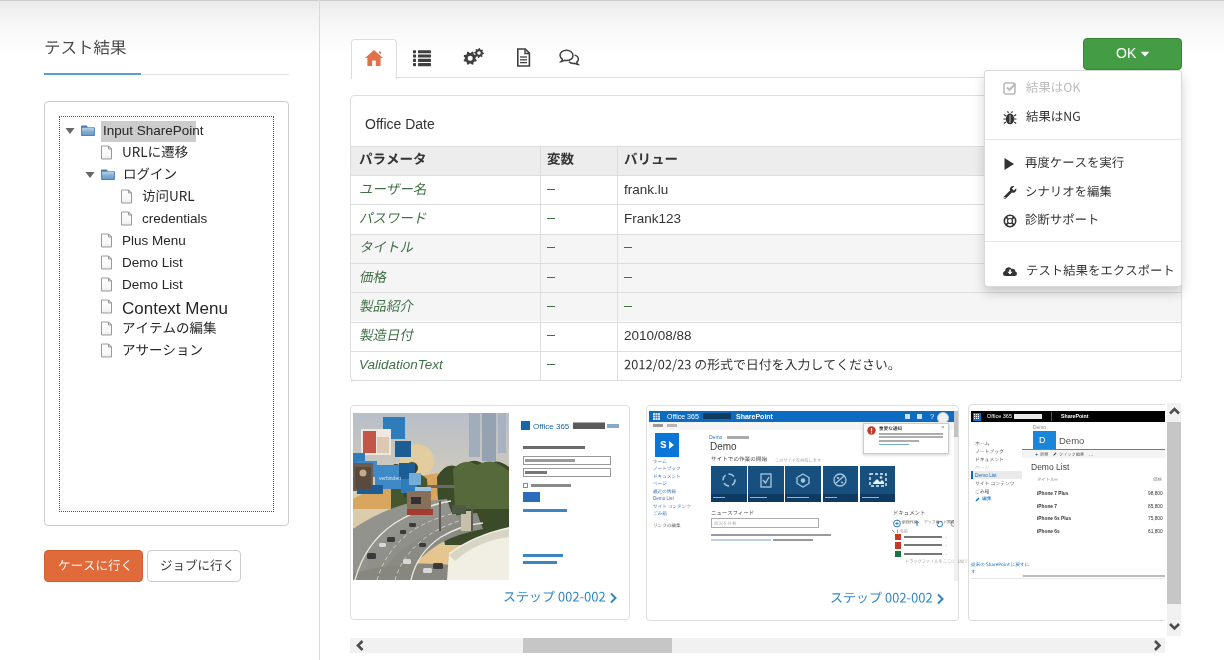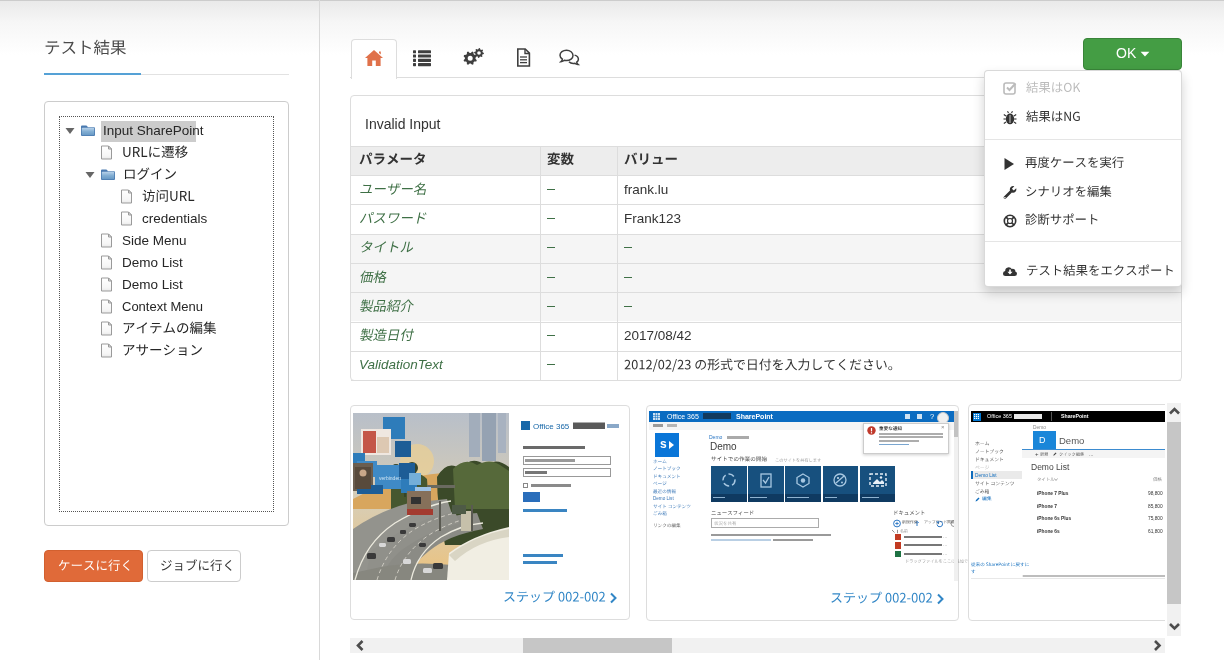--- a/index.html
+++ b/index.html
@@ -91,36 +91,36 @@
   </div>
 <svg style="position:absolute;left:120.0px;top:211.0px" width="13" height="15" viewBox="0 0 13 15">
     <path d="M1.5 1 L8.5 1 L11.5 4 L11.5 14 L1.5 14 Z" fill="url(#filg)" stroke="#9a9a9a" stroke-width="1"></path>
     <path d="M8.5 1 L8.5 4 L11.5 4 Z" fill="#e8e8e8" stroke="#9a9a9a" stroke-width="1" stroke-linejoin="round"></path>
   </svg>
 <div style="position:absolute;left:142.0px;top:211.0px;font-size:13.5px;color:#262626;font-weight:normal;white-space:nowrap;">credentials</div>
 <svg style="position:absolute;left:100.0px;top:233.0px" width="13" height="15" viewBox="0 0 13 15">
     <path d="M1.5 1 L8.5 1 L11.5 4 L11.5 14 L1.5 14 Z" fill="url(#filg)" stroke="#9a9a9a" stroke-width="1"></path>
     <path d="M8.5 1 L8.5 4 L11.5 4 Z" fill="#e8e8e8" stroke="#9a9a9a" stroke-width="1" stroke-linejoin="round"></path>
   </svg>
-<div style="position:absolute;left:122.0px;top:233.0px;font-size:13.5px;color:#262626;font-weight:normal;white-space:nowrap;">Side Menu</div>
+<div style="position:absolute;left:122.0px;top:233.0px;font-size:13.5px;color:#262626;font-weight:normal;white-space:nowrap;">Plus Menu</div>
 <svg style="position:absolute;left:100.0px;top:255.0px" width="13" height="15" viewBox="0 0 13 15">
     <path d="M1.5 1 L8.5 1 L11.5 4 L11.5 14 L1.5 14 Z" fill="url(#filg)" stroke="#9a9a9a" stroke-width="1"></path>
     <path d="M8.5 1 L8.5 4 L11.5 4 Z" fill="#e8e8e8" stroke="#9a9a9a" stroke-width="1" stroke-linejoin="round"></path>
   </svg>
 <div style="position:absolute;left:122.0px;top:255.0px;font-size:13.5px;color:#262626;font-weight:normal;white-space:nowrap;">Demo List</div>
 <svg style="position:absolute;left:100.0px;top:277.0px" width="13" height="15" viewBox="0 0 13 15">
     <path d="M1.5 1 L8.5 1 L11.5 4 L11.5 14 L1.5 14 Z" fill="url(#filg)" stroke="#9a9a9a" stroke-width="1"></path>
     <path d="M8.5 1 L8.5 4 L11.5 4 Z" fill="#e8e8e8" stroke="#9a9a9a" stroke-width="1" stroke-linejoin="round"></path>
   </svg>
 <div style="position:absolute;left:122.0px;top:277.0px;font-size:13.5px;color:#262626;font-weight:normal;white-space:nowrap;">Demo List</div>
 <svg style="position:absolute;left:100.0px;top:299.0px" width="13" height="15" viewBox="0 0 13 15">
     <path d="M1.5 1 L8.5 1 L11.5 4 L11.5 14 L1.5 14 Z" fill="url(#filg)" stroke="#9a9a9a" stroke-width="1"></path>
     <path d="M8.5 1 L8.5 4 L11.5 4 Z" fill="#e8e8e8" stroke="#9a9a9a" stroke-width="1" stroke-linejoin="round"></path>
   </svg>
-<div style="position:absolute;left:122.0px;top:299.0px;font-size:13px;color:#262626;font-weight:normal;white-space:nowrap;">Context Menu</div>
+<div style="position:absolute;left:122.0px;top:299.0px;font-size:17px;color:#262626;font-weight:normal;white-space:nowrap;">Context Menu</div>
 <svg style="position:absolute;left:100.0px;top:321.0px" width="13" height="15" viewBox="0 0 13 15">
     <path d="M1.5 1 L8.5 1 L11.5 4 L11.5 14 L1.5 14 Z" fill="url(#filg)" stroke="#9a9a9a" stroke-width="1"></path>
     <path d="M8.5 1 L8.5 4 L11.5 4 Z" fill="#e8e8e8" stroke="#9a9a9a" stroke-width="1" stroke-linejoin="round"></path>
   </svg>
 <div style="position:absolute;left:122.0px;top:321.2px;width:94px;height:16px">
     <svg style="display:block" width="94" height="16" viewBox="0 0 94 16">
       <g fill="#262626">
         <path transform="matrix(0.01350 0 0 -0.01350 0.000 11.880)" d="M931 676 882 723C867 720 831 717 812 717C752 717 286 717 238 717C201 717 159 721 124 726V635C163 639 201 641 238 641C285 641 738 641 808 641C775 579 681 470 589 417L655 364C769 443 864 572 904 640C911 651 924 666 931 676ZM532 544H442C445 518 446 496 446 472C446 305 424 162 269 68C241 48 207 32 179 23L253 -37C508 90 532 273 532 544Z"></path>
         <path transform="matrix(0.01350 0 0 -0.01350 13.500 11.880)" d="M86 361 126 283C265 326 402 386 507 446V76C507 38 504 -12 501 -31H599C595 -11 593 38 593 76V498C695 566 787 642 863 721L796 783C727 700 627 613 523 548C412 478 259 408 86 361Z"></path>
         <path transform="matrix(0.01350 0 0 -0.01350 27.000 11.880)" d="M215 740V657C240 659 273 660 306 660C363 660 655 660 710 660C739 660 774 659 803 657V740C774 736 738 734 710 734C655 734 363 734 305 734C273 734 243 737 215 740ZM95 489V406C123 408 152 408 182 408H482C479 314 468 230 424 160C385 97 313 39 235 7L309 -48C394 -4 470 68 506 135C546 209 562 300 565 408H837C861 408 893 407 915 406V489C891 485 858 484 837 484C784 484 240 484 182 484C151 484 123 486 95 489Z"></path>
@@ -207,21 +207,21 @@
       </g>
     </g>
   </svg>
 <svg style="position:absolute;left:559px;top:49px" width="22" height="18" viewBox="0 0 22 18">
     <g fill="none" stroke="#3f3f3f" stroke-width="1.5">
       <path d="M7.5 1.2 C3.9 1.2 1 3.4 1 6.2 C1 7.8 1.9 9.2 3.4 10.1 C3.2 11.2 2.6 12.1 1.9 12.7 C3.3 12.6 4.6 12.1 5.5 11.3 C6.1 11.5 6.8 11.6 7.5 11.6 C11.1 11.6 14 9.3 14 6.4 C14 3.5 11.1 1.2 7.5 1.2 Z"></path>
       <path d="M15.6 6.1 C17.8 6.7 19.4 8.3 19.4 10.2 C19.4 11.4 18.8 12.4 17.7 13.2 C17.9 14.1 18.3 14.9 18.9 15.4 C17.7 15.3 16.7 14.9 15.9 14.3 C15.4 14.4 14.9 14.5 14.3 14.5 C12.5 14.5 10.9 13.8 10 12.8"></path>
     </g>
   </svg>
 <div style="position:absolute;left:350.0px;top:95.0px;width:832.0px;height:286.0px;background:#fff;border:1px solid #ddd;border-radius:4px;"></div>
-<div style="position:absolute;left:365.0px;top:116.0px;font-size:14.0px;color:#333;font-weight:normal;white-space:nowrap;">Invalid Input</div>
+<div style="position:absolute;left:365.0px;top:116.0px;font-size:14.0px;color:#333;font-weight:normal;white-space:nowrap;">Office Date</div>
 <div style="position:absolute;left:351.0px;top:145.5px;width:830.0px;height:29.5px;background:#ededed;border-top:1px solid #ddd;"></div>
 <div style="position:absolute;left:351.0px;top:175.0px;width:830.0px;height:1.0px;background:#ddd;"></div>
 <div style="position:absolute;left:351.0px;top:204.3px;width:830.0px;height:1.0px;background:#ddd;"></div>
 <div style="position:absolute;left:351.0px;top:234.6px;width:830.0px;height:28.3px;background:#f5f5f5;"></div>
 <div style="position:absolute;left:351.0px;top:233.6px;width:830.0px;height:1.0px;background:#ddd;"></div>
 <div style="position:absolute;left:351.0px;top:263.9px;width:830.0px;height:28.3px;background:#f5f5f5;"></div>
 <div style="position:absolute;left:351.0px;top:262.9px;width:830.0px;height:1.0px;background:#ddd;"></div>
 <div style="position:absolute;left:351.0px;top:293.2px;width:830.0px;height:28.3px;background:#f5f5f5;"></div>
 <div style="position:absolute;left:351.0px;top:292.2px;width:830.0px;height:1.0px;background:#ddd;"></div>
 <div style="position:absolute;left:351.0px;top:321.5px;width:830.0px;height:1.0px;background:#ddd;"></div>
@@ -322,21 +322,21 @@
     <svg style="display:block" width="57" height="16" viewBox="0 0 57 16">
       <g fill="#3f7046">
         <path transform="matrix(0.01350 0 0.00283 -0.01350 0.000 11.880)" d="M609 801V464H678V801ZM838 830V413C838 401 834 397 819 397C804 396 756 396 701 398C711 379 721 353 725 335C796 335 842 335 870 346C899 356 907 374 907 413V830ZM55 294V232H406C309 173 165 125 38 103C53 89 72 63 81 46C145 60 214 81 280 107V6L177 -9L190 -72C296 -56 444 -31 586 -8L583 52L353 17V138C407 164 457 193 498 225C574 61 714 -40 919 -82C928 -64 946 -36 962 -22C859 -4 772 29 703 77C766 106 839 144 896 184L841 224C795 190 719 145 656 115C618 149 588 188 565 232H946V294H538V354H462V294ZM146 837C128 782 101 725 66 684C81 678 107 664 120 655C133 672 146 693 158 716H276V654H51V600H276V547H101V359H161V496H276V332H343V496H464V424C464 416 462 413 453 413C444 412 419 412 386 413C393 399 403 380 406 365C451 365 481 365 501 374C523 382 527 396 527 424V547H343V600H556V654H343V716H521V769H343V840H276V769H184C192 787 199 805 205 823Z"></path>
         <path transform="matrix(0.01350 0 0.00283 -0.01350 13.500 11.880)" d="M60 771C124 726 199 659 231 610L291 660C255 708 180 773 114 816ZM469 315H800V156H469ZM396 377V93H877V377ZM591 840V714H474C489 745 503 778 514 811L444 827C413 734 361 641 297 580C316 572 347 554 361 543C388 573 414 609 439 649H591V520H305V456H949V520H665V649H905V714H665V840ZM262 445H49V375H189V120C139 78 81 36 36 5L75 -72C129 -27 180 16 228 59C292 -20 382 -56 513 -61C624 -65 831 -63 940 -58C943 -35 956 1 965 18C846 10 622 7 513 12C397 16 309 51 262 124Z"></path>
         <path transform="matrix(0.01350 0 0.00283 -0.01350 27.000 11.880)" d="M253 352H752V71H253ZM253 426V697H752V426ZM176 772V-69H253V-4H752V-64H832V772Z"></path>
         <path transform="matrix(0.01350 0 0.00283 -0.01350 40.500 11.880)" d="M408 406C459 326 524 218 554 155L624 193C592 254 525 359 473 437ZM751 828V618H345V542H751V23C751 0 742 -7 718 -8C695 -9 613 -10 528 -6C539 -27 553 -61 558 -81C667 -82 734 -81 774 -69C812 -57 828 -35 828 23V542H954V618H828V828ZM295 834C236 678 140 525 37 427C52 409 75 370 84 352C119 387 153 429 186 474V-78H261V590C302 660 338 735 368 811Z"></path>
       </g>
     </svg>
   </div>
 <div style="position:absolute;left:547.0px;top:335.0px;width:8.0px;height:1.3px;background:#3f7046;"></div>
-<div style="position:absolute;left:624.0px;top:328.1px;font-size:13.5px;color:#333;font-weight:normal;white-space:nowrap;">2017/08/42</div>
+<div style="position:absolute;left:624.0px;top:328.1px;font-size:13.5px;color:#333;font-weight:normal;white-space:nowrap;">2010/08/88</div>
 <div style="position:absolute;left:359.0px;top:357.4px;font-size:13.5px;color:#3f7046;font-weight:normal;white-space:nowrap;font-style:italic;">ValidationText</div>
 <div style="position:absolute;left:547.0px;top:364.0px;width:8.0px;height:1.3px;background:#3f7046;"></div>
 <div style="position:absolute;left:624.0px;top:357.5px;width:277px;height:15px">
     <svg style="display:block" width="277" height="15" viewBox="0 0 277 15">
       <g fill="#333">
         <path transform="matrix(0.01290 0 0 -0.01290 0.000 11.352)" d="M44 0H505V79H302C265 79 220 75 182 72C354 235 470 384 470 531C470 661 387 746 256 746C163 746 99 704 40 639L93 587C134 636 185 672 245 672C336 672 380 611 380 527C380 401 274 255 44 54Z"></path>
         <path transform="matrix(0.01290 0 0 -0.01290 7.160 11.352)" d="M278 -13C417 -13 506 113 506 369C506 623 417 746 278 746C138 746 50 623 50 369C50 113 138 -13 278 -13ZM278 61C195 61 138 154 138 369C138 583 195 674 278 674C361 674 418 583 418 369C418 154 361 61 278 61Z"></path>
         <path transform="matrix(0.01290 0 0 -0.01290 14.319 11.352)" d="M88 0H490V76H343V733H273C233 710 186 693 121 681V623H252V76H88Z"></path>
         <path transform="matrix(0.01290 0 0 -0.01290 21.479 11.352)" d="M44 0H505V79H302C265 79 220 75 182 72C354 235 470 384 470 531C470 661 387 746 256 746C163 746 99 704 40 639L93 587C134 636 185 672 245 672C336 672 380 611 380 527C380 401 274 255 44 54Z"></path>
         <path transform="matrix(0.01290 0 0 -0.01290 28.638 11.352)" d="M11 -179H78L377 794H311Z"></path>

